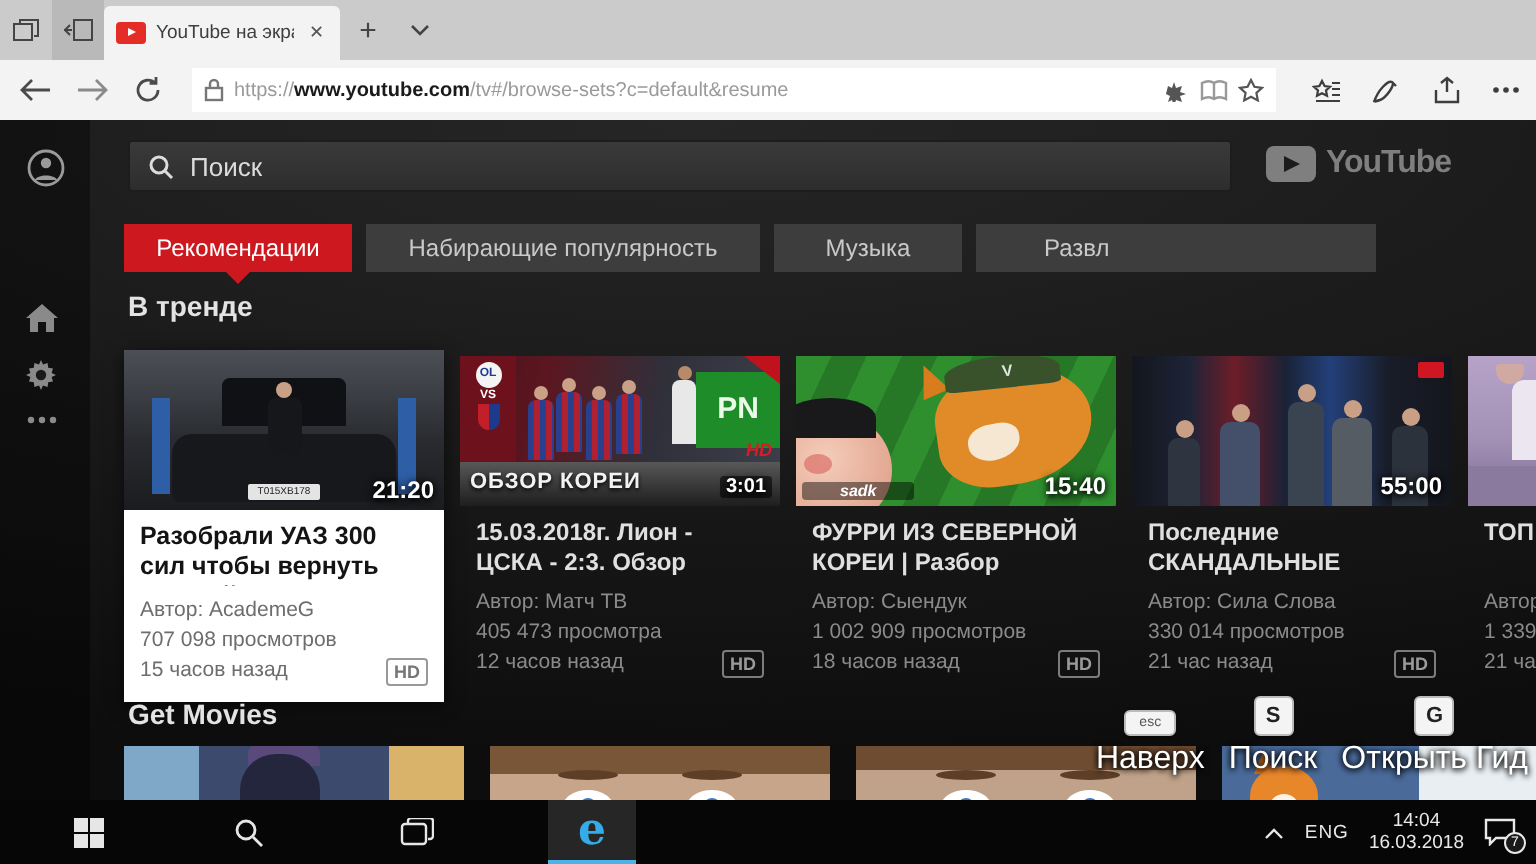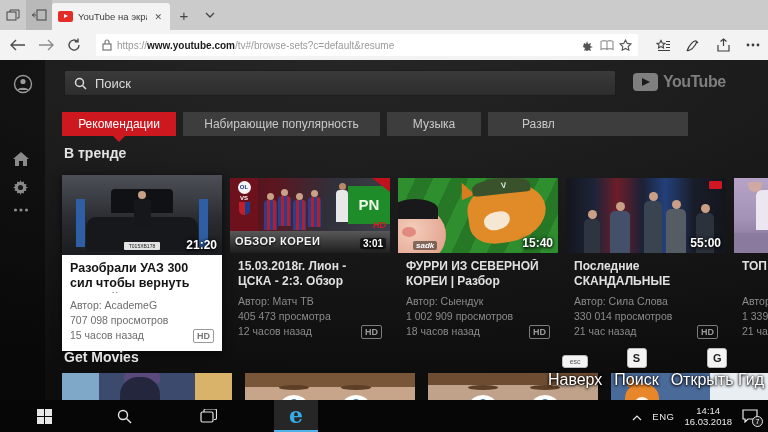--- a/index.html
+++ b/index.html
@@ -96,21 +96,21 @@
   .t-match .dur2 { right:4px; bottom:4px; font-size:10px; background:rgba(0,0,0,.55); padding:0 3px; border-radius:2px; }
   .t-fox { background:repeating-linear-gradient(115deg,#2f8f2f 0 16px,#267726 16px 32px); }
   .t-fox .foxhead { position:absolute; right:12px; top:6px; width:78px; height:58px; background:#e08a28; border-radius:46% 54% 60% 40%; transform:rotate(-8deg); }
   .t-fox .snout { position:absolute; right:48px; top:34px; width:26px; height:18px; background:#f6e7d2; border-radius:50% 40% 60% 50%; transform:rotate(-10deg); }
   .t-fox .cap { position:absolute; right:28px; top:0px; width:58px; height:16px; background:#3a522c; border-radius:50% 50% 10% 10%; transform:rotate(-6deg); }
   .t-fox .capmark { position:absolute; right:52px; top:3px; color:#dfe8d8; font-size:8px; font-weight:bold; transform:rotate(-6deg); }
   .t-fox .earl { position:absolute; right:86px; top:4px; border-bottom:16px solid #d87c1e; border-left:7px solid transparent; border-right:7px solid transparent; transform:rotate(-24deg); }
   .t-fox .kim { position:absolute; left:-8px; bottom:-10px; width:56px; height:56px; border-radius:50%; background:radial-gradient(circle at 40% 40%, #f4cdbb 0%, #e3a892 70%, #d89880 100%); }
   .t-fox .hair { position:absolute; left:-6px; bottom:34px; width:46px; height:20px; background:#19191c; border-radius:50% 50% 0 0; }
   .t-fox .blush { position:absolute; left:4px; bottom:16px; width:14px; height:10px; background:#dd7a72; border-radius:50%; opacity:.8; }
-  .t-fox .wm { position:absolute; left:15px; bottom:3px; font-size:8px; font-weight:bold; font-style:italic; color:#fff; background:rgba(0,0,0,.45); padding:0 3px; border-radius:2px; }
+  .t-fox .wm { position:absolute; left:3px; bottom:3px; font-size:8px; font-weight:bold; font-style:italic; color:#fff; background:rgba(0,0,0,.45); padding:0 19px; border-radius:2px; }
   .t-debate { background:linear-gradient(90deg,#14161d 0%,#1d2438 18%,#6d1d28 32%,#1a2236 48%,#23407a 62%,#191d29 80%,#14161d 100%); }
   .t-debate .per { position:absolute; bottom:0; border-radius:5px 5px 0 0; }
   .t-debate .per::before { content:""; position:absolute; top:-9px; left:50%; margin-left:-4.5px; width:9px; height:9px; border-radius:50%; background:#c9a086; }
   .t-debate .logo { position:absolute; right:4px; top:3px; width:13px; height:8px; background:#d01622; border-radius:1px; }
   .t-top5 { background:linear-gradient(180deg,#b7a3c8 0%,#a391b6 55%,#7d6b91 100%); }
   .t-top5 .lamp { position:absolute; top:4px; width:14px; height:10px; background:#cfa9a2; border-radius:2px 2px 8px 8px; }
   .t-top5 .sofa { position:absolute; left:0; right:0; bottom:0; height:20px; background:#8a7a9e; }
   .t-top5 .guy { position:absolute; left:22px; top:12px; width:22px; height:40px; background:#ece6f0; border-radius:6px 6px 0 0; }
   
   .mrow { position:absolute; left:62px; top:313px; display:flex; gap:13px; }
@@ -478,21 +478,21 @@
       <span class="edge-e">e</span>
     </div>
     <div class="tb-right">
       <span>
         <svg width="10" height="6" viewBox="0 0 10 6" fill="none" stroke="#e8e8e8" stroke-width="1.2">
             <path d="M1 5l4-4 4 4"></path>
           </svg>
       </span>
       <span class="tb-lang">ENG</span>
       <span class="tb-clock">
-        <span>14:14</span><br>
+        <span>14:04</span><br>
         <span>16.03.2018</span>
       </span>
       <span class="tb-notif">
         <svg width="16" height="14" viewBox="0 0 16 14" fill="none" stroke="#e8e8e8" stroke-width="1.2">
             <path d="M1 1h14v9H6l-3 3v-3H1z"></path>
           </svg>
         <span class="badge">7</span>
       </span>
     </div>
   </div>

